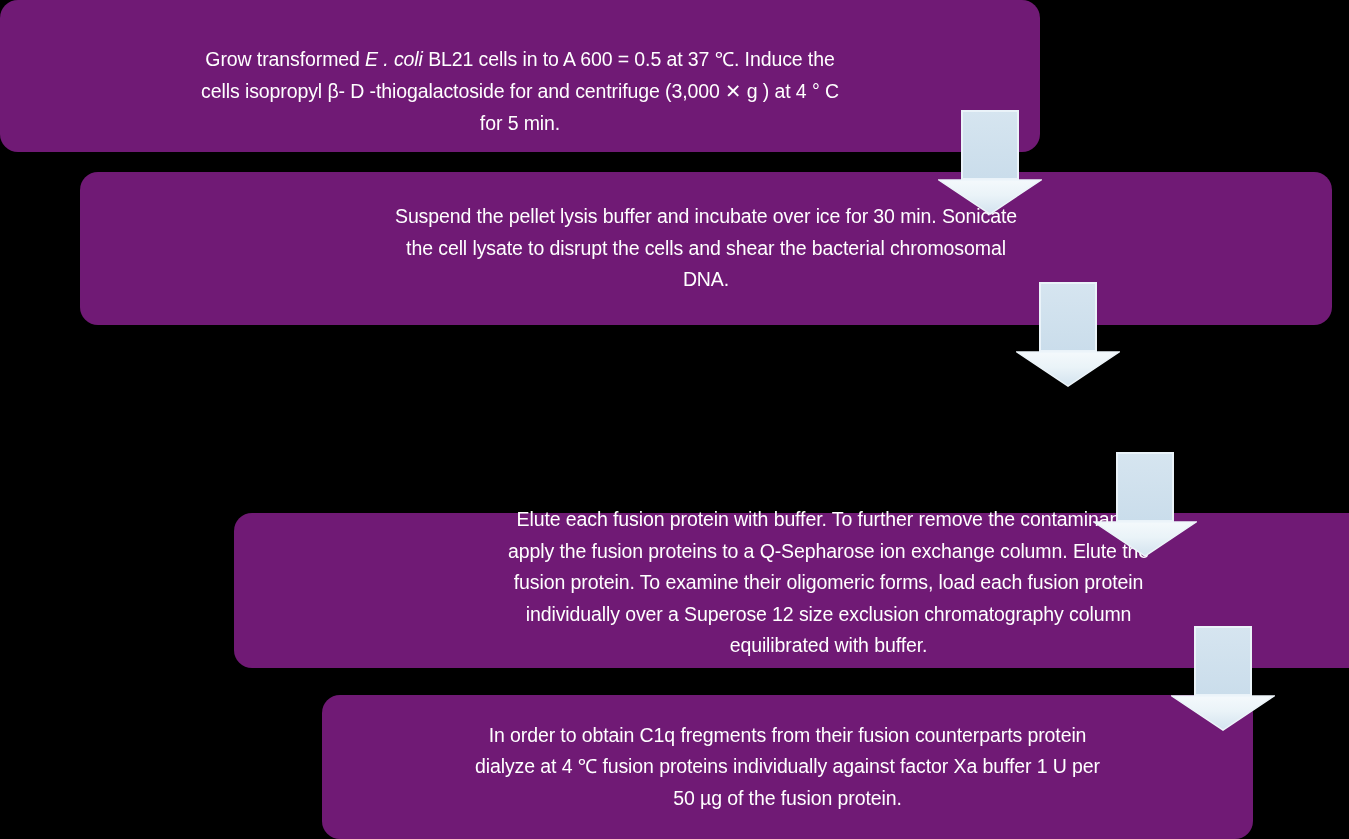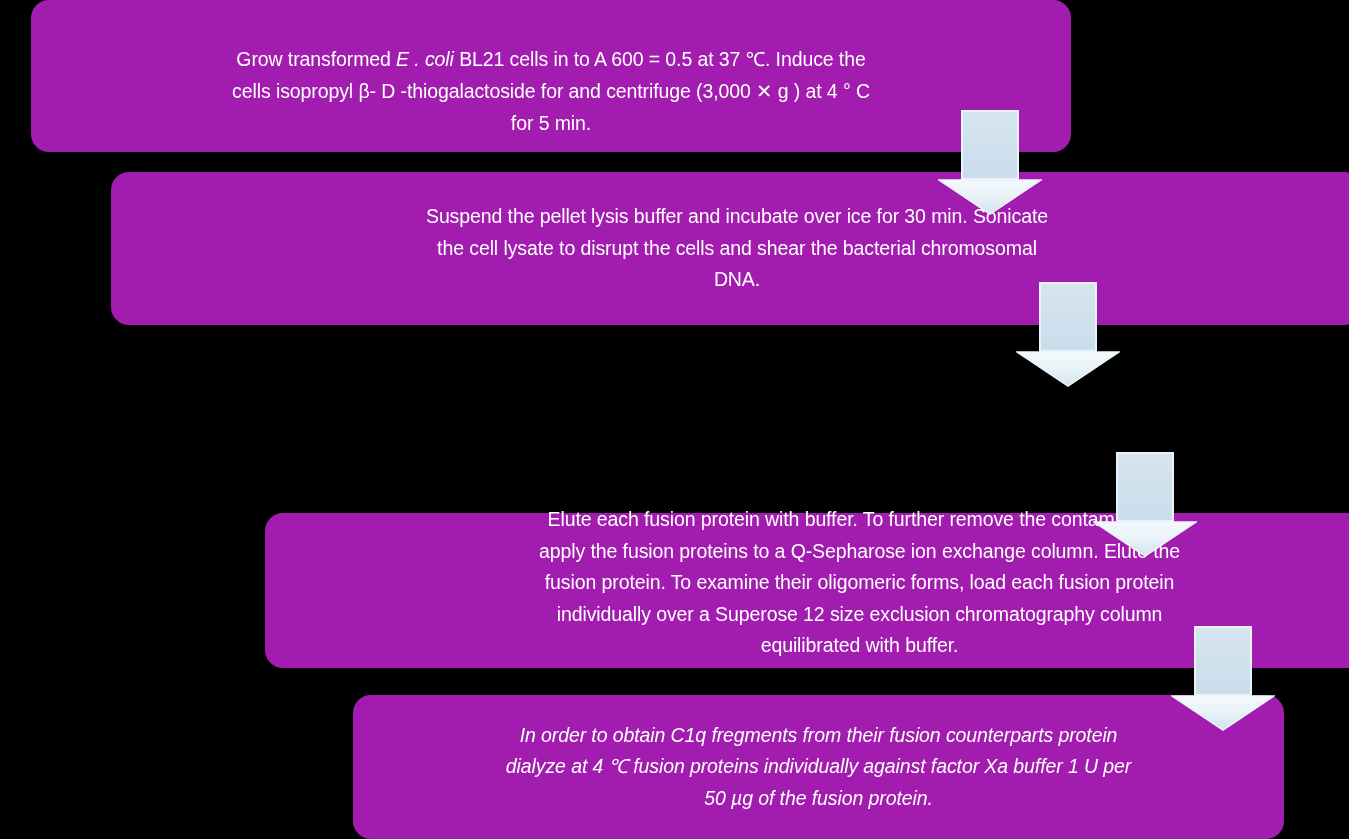--- a/index.html
+++ b/index.html
@@ -7,28 +7,27 @@
     position:relative;
     width:1349px;
     height:839px;
     background:#000000;
     overflow:hidden;
     font-family:"Liberation Sans", sans-serif;
   }
   .step-box{
     position:absolute;
     box-sizing:border-box;
-    background:#a21caf;
+    background:#701a75;
     border-radius:18px;
     display:flex;
     align-items:center;
     justify-content:center;
     padding:6px 16px;
     z-index:1;
-    margin-left:31px;
   }
   .step-text{
     color:#ffffff;
     font-size:19.5px;
     line-height:1.62;
     text-align:center;
     width:100%;
     white-space:pre-line;
     letter-spacing:-0.1px;
   }
@@ -98,19 +97,19 @@
 equilibrated with buffer.</div>
   </div>
 
   <div class="arrow" id="arrow4" style="left:1171px; top:626px; width:104px; height:105px;">
     <svg width="104" height="105" viewBox="0 0 104 105">
       <rect x="24" y="1" width="56" height="68" fill="url(#shaftGrad1)" stroke="#EAF3F9" stroke-width="2"></rect>
       <polygon points="1,70 103,70 52,104" fill="url(#headGrad1)" stroke="#EDF5FA" stroke-width="1.5"></polygon>
     </svg>
   </div>
 
-  <div class="step-box" id="box5" style="left:322px; top:695px; width:931px; height:144px;font-style:italic;">
+  <div class="step-box" id="box5" style="left:322px; top:695px; width:931px; height:144px;">
     <div class="step-text">In order to obtain C1q fregments from their fusion counterparts protein
 dialyze at 4 ℃ fusion proteins individually against factor Xa buffer 1 U per
 50 µg of the fusion protein.</div>
   </div>
 
 </div>
 
 </body></html>

